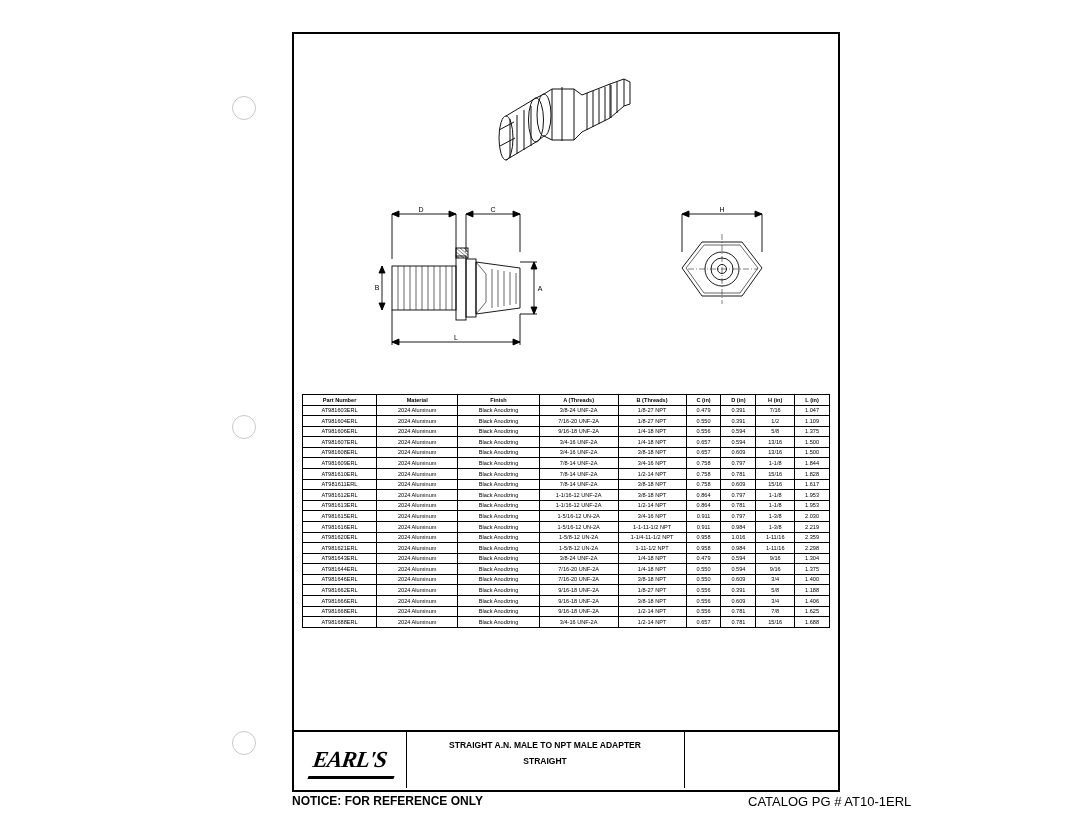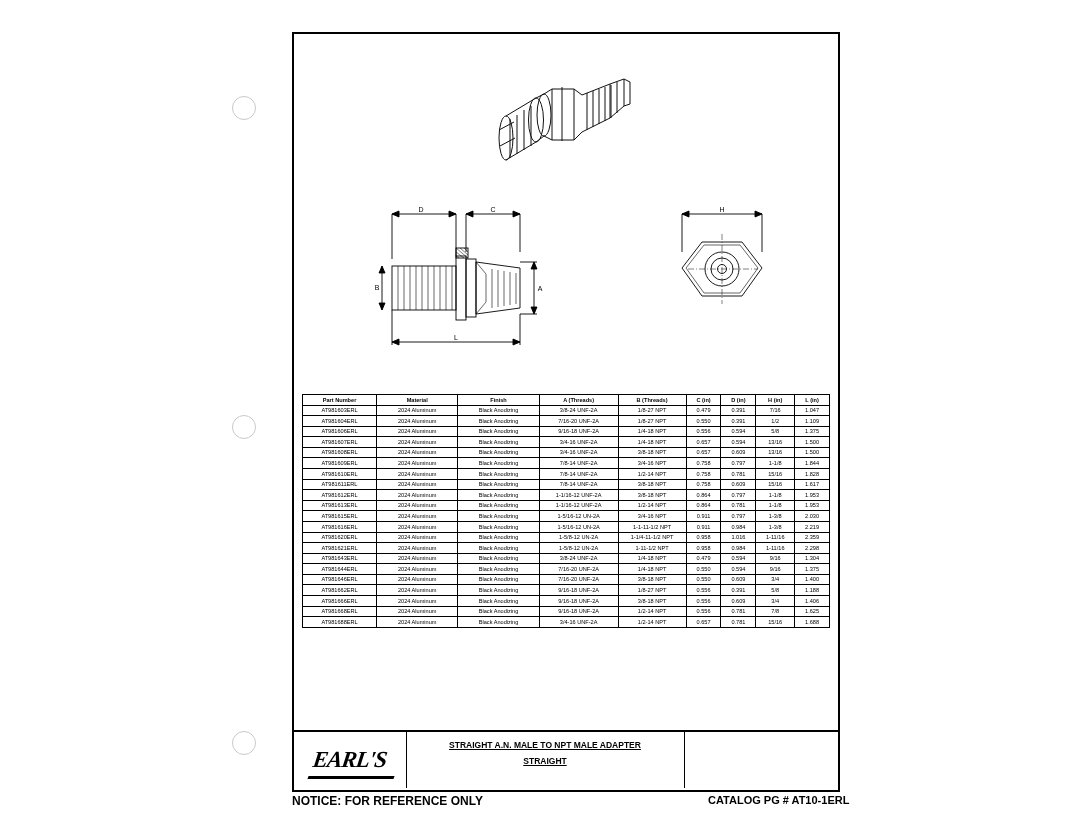--- a/index.html
+++ b/index.html
@@ -33,34 +33,34 @@
   col.c0{width:80px}col.c1{width:88px}col.c2{width:88px}col.c3{width:84px}
   col.c4{width:72px}col.c5{width:38px}col.c6{width:38px}col.c7{width:42px}col.c8{width:38px}
 
   
   .titleblock{position:absolute;left:0;bottom:0;width:544px;height:60px;border-top:2px solid #000;box-sizing:border-box;}
   .tb-logo{position:absolute;left:0;top:0;width:112px;height:56px;display:flex;align-items:center;justify-content:center;border-right:1.5px solid #000;}
   .logo-text{font-family:"Liberation Serif",serif;font-weight:bold;font-style:italic;font-size:23px;letter-spacing:-1px;transform:skewX(-8deg);}
   .logo-bar{position:absolute;left:14px;bottom:9px;width:86px;height:3px;background:#000;transform:skewX(-20deg);}
   .tb-mid{position:absolute;left:112px;top:0;width:278px;height:56px;border-right:1.5px solid #000;}
   .tb-desc-h{height:14px;border-bottom:1.2px solid #000;display:flex;align-items:center;justify-content:center;font-size:8px;font-weight:bold;}
-  .tb-desc-b{height:42px;display:flex;flex-direction:column;align-items:center;justify-content:center;font-size:8.5px;font-weight:bold;line-height:1.9;text-decoration:underline;}
+  .tb-desc-b{height:42px;display:flex;flex-direction:column;align-items:center;justify-content:center;font-size:8.5px;font-weight:bold;line-height:1.9;}
   .tb-right{position:absolute;left:390px;top:0;width:154px;height:56px;}
   .tb-r-row1{height:14px;border-bottom:1.2px solid #000;display:flex;}
   .tb-date-l{width:46px;border-right:1.2px solid #000;display:flex;align-items:center;justify-content:center;font-size:8px;font-weight:bold;}
   .tb-date-v{flex:1;display:flex;align-items:center;justify-content:center;font-size:7.5px;font-weight:bold;}
   .tb-r-row2{height:27px;border-bottom:1.2px solid #000;display:flex;align-items:center;justify-content:center;font-size:8.5px;font-weight:bold;}
   .tb-r-row3{height:14px;display:flex;}
   .tb-sheet-l{width:40px;border-right:1.2px solid #000;display:flex;align-items:center;justify-content:center;font-size:7.5px;font-weight:bold;}
   .tb-sheet-v{width:36px;border-right:1.2px solid #000;display:flex;align-items:center;justify-content:center;font-size:7.5px;font-weight:bold;}
   .tb-scale-l{width:44px;border-right:1.2px solid #000;display:flex;align-items:center;justify-content:center;font-size:7.5px;font-weight:bold;}
   .tb-scale-v{flex:1;display:flex;align-items:center;justify-content:center;font-size:7.5px;font-weight:bold;}
 
   .notice{position:absolute;left:292px;top:794px;font-size:12px;font-weight:bold;}
-  .catalog{position:absolute;left:708px;top:794px;font-size:11px;font-weight:bold;}
+  .catalog{position:absolute;left:748px;top:794px;font-size:13px;font-weight:normal;}
 
   .dimtxt{font-size:7px;font-family:"Liberation Sans",sans-serif;}
 </style>
 </head>
 <body>
 
 <div class="sheet">
 
   <div class="hole h1"></div>
   <div class="hole h2"></div>

